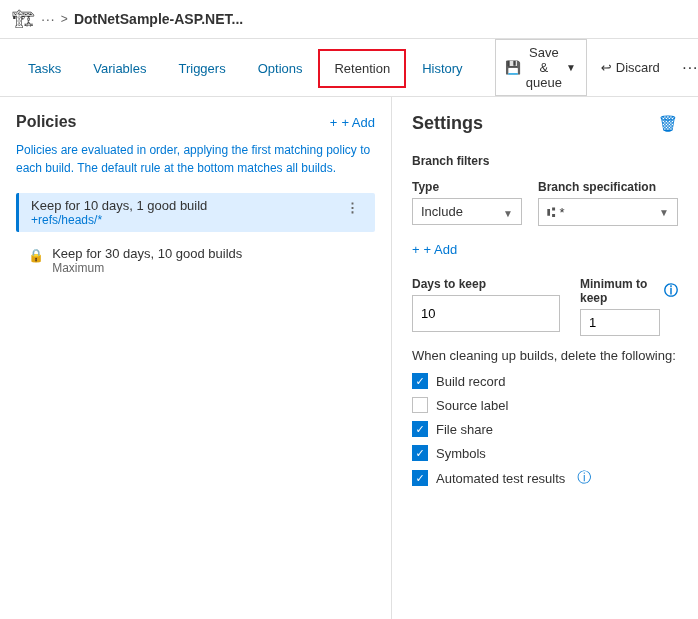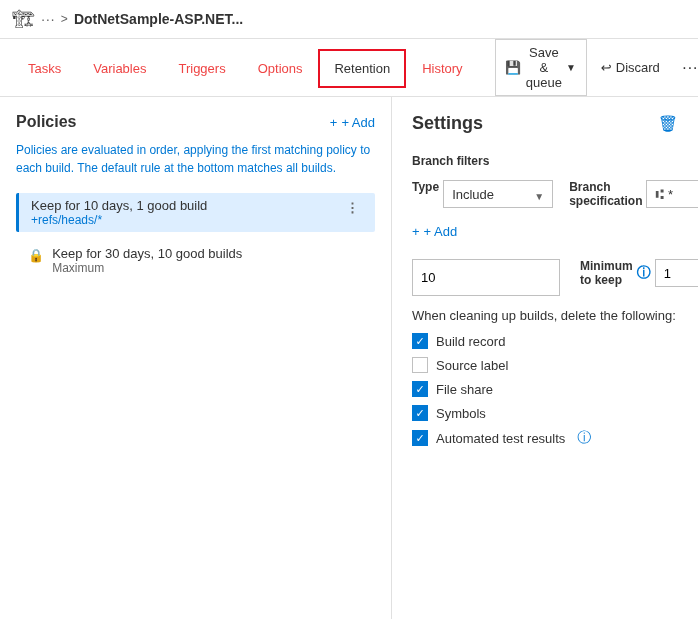--- a/index.html
+++ b/index.html
@@ -3,21 +3,21 @@
   <meta charset="utf-8">
   <style>
     * { box-sizing: border-box; margin: 0; padding: 0; }
     body { font-family: 'Segoe UI', sans-serif; font-size: 13px; color: #333; background: #fff; width: 698px; height: 619px; overflow: hidden; }
 
     
     .header { display: flex; align-items: center; padding: 8px 12px; border-bottom: 1px solid #e0e0e0; gap: 6px; }
 
     
     .nav-tabs { display: flex; align-items: center; padding: 0 12px; border-bottom: 1px solid #e0e0e0; gap: 0; }
-    .nav-tab { padding: 10px 14px; font-size: 13px; color: #ef4444; cursor: pointer; border: 2px solid transparent; margin-bottom: -1px; }
+    .nav-tab { padding: 10px 14px; font-size: 13px; color: #0369a1; cursor: pointer; border: 2px solid transparent; margin-bottom: -1px; }
     .nav-tab.active { border: 2px solid #e81123; color: #333; }
     .nav-divider { width: 1px; height: 20px; background: #e0e0e0; margin: 0 8px; }
     .nav-actions { display: flex; align-items: center; gap: 4px; margin-left: auto; }
     .save-btn { display: flex; align-items: center; gap: 4px; padding: 5px 10px; background: #fff; border: 1px solid #d0d0d0; cursor: pointer; font-size: 13px; color: #333; }
     .discard-btn { display: flex; align-items: center; gap: 4px; padding: 5px 10px; background: #fff; border: none; cursor: pointer; font-size: 13px; color: #333; }
     .more-btn { padding: 5px 8px; border: none; background: none; cursor: pointer; font-size: 16px; color: #333; }
 
     
     .main { display: flex; height: calc(619px - 96px); }
 
@@ -42,21 +42,21 @@
     .right-panel { flex: 1; padding: 16px 20px; overflow-y: auto; }
     .right-header { display: flex; align-items: center; justify-content: space-between; margin-bottom: 20px; }
     .settings-title { font-size: 18px; font-weight: 600; }
     .trash-btn { color: #0078d4; cursor: pointer; border: none; background: none; font-size: 16px; }
 
     
     .section-title { font-size: 12px; font-weight: 600; margin-bottom: 12px; }
 
     
     .form-row { display: flex; gap: 16px; margin-bottom: 12px; }
-    .form-group { display: flex; gap: 4px; }
+    .form-group { display: flex; flex-direction: column; gap: 4px; }
     .form-label { font-size: 12px; color: #333; font-weight: 600; }
 
     
     .select-box { display: flex; align-items: flex-end; justify-content: space-between; border: 1px solid #c0c0c0; padding: 5px 8px; min-width: 110px; cursor: pointer; background: #fff; }
     .select-chevron { color: #666; font-size: 10px; margin-left: 8px; }
 
     
     .branch-spec { display: flex; align-items: center; gap: 4px; border: 1px solid #c0c0c0; padding: 5px 8px; min-width: 140px; cursor: pointer; background: #fff; }
     .branch-icon { color: #555; font-size: 14px; }
 
@@ -168,20 +168,21 @@
       </div>
     </div>
 
     <button class="add-filter-btn">
       <span>+</span>
       <span style="display:inline;">+ Add</span>
     </button>
 
     <div class="days-row">
       <div class="form-group">
+        <label class="form-label">Days to keep</label>
         <input class="days-input" type="text" value="10" style="">
       </div>
       <div class="form-group">
         <div class="min-label">
           <span>Minimum to keep</span>
           <span class="info-icon">ⓘ</span>
         </div>
         <input class="min-input" type="text" value="1" style="">
       </div>
     </div>

